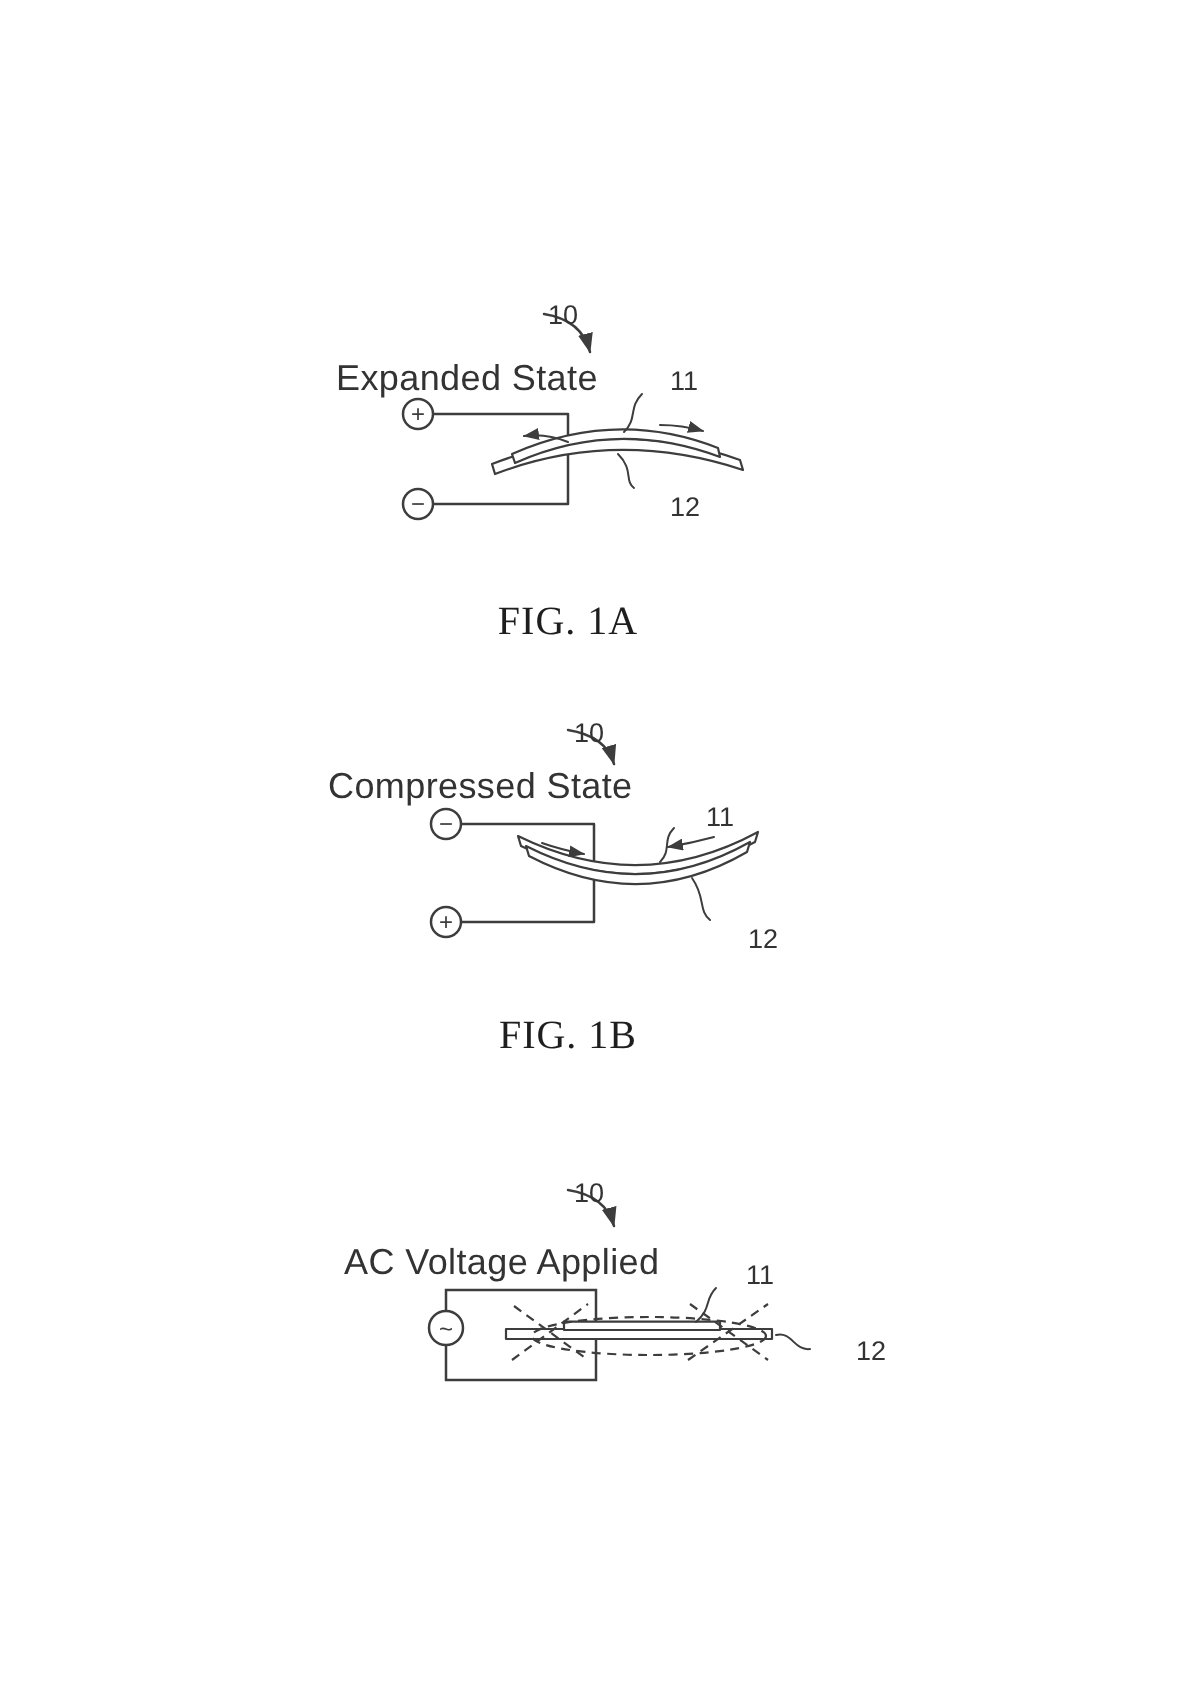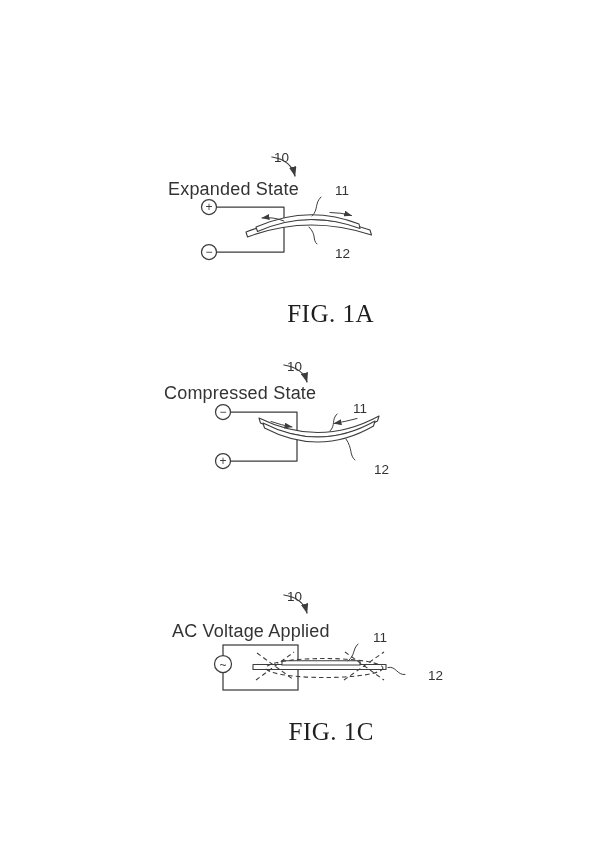--- a/index.html
+++ b/index.html
@@ -11,22 +11,22 @@
   svg.art{position:absolute;left:0;top:0;}
   .ln{fill:none;stroke:var(--line,#3d3d3d);stroke-width:1.25;stroke-linecap:round;}
   .circ{fill:#ffffff;stroke:var(--line,#3d3d3d);stroke-width:1.25;}
   .band{fill:#ffffff;stroke:var(--line,#3d3d3d);stroke-width:1.1;stroke-linejoin:round;}
   .thin{fill:none;stroke:var(--line,#3d3d3d);stroke-width:1;stroke-linecap:round;}
   .dash{fill:none;stroke:var(--line,#3d3d3d);stroke-width:1.1;stroke-dasharray:4.5 3.2;stroke-linecap:butt;}
   .sym{font-family:"Liberation Sans",sans-serif;font-size:12px;fill:var(--line,#3d3d3d);text-anchor:middle;}
   .lbl{position:absolute;color:var(--label,#333333);font-size:18px;white-space:nowrap;letter-spacing:.2px;}
   .ref{position:absolute;color:var(--label,#333333);font-size:13.5px;white-space:nowrap;margin-left:22px;}
   .cap{
-    position:absolute;left:254px;width:120px;text-align:right;
-    font-family:"Liberation Serif",serif;font-size:25px;letter-spacing:.5px;
+    position:absolute;left:224px;width:120px;text-align:center;
+    font-family:"Liberation Serif",serif;font-size:20px;letter-spacing:.5px;
     color:var(--cap,#1e1e1e);white-space:nowrap;
   }
 </style>
 </head>
 <body>
 
 <div class="page">
 
   <svg class="art" width="600" height="850" viewBox="0 0 600 850">
     <defs>
@@ -83,20 +83,20 @@
   <div class="ref" style="left:252px;top:150px">10</div>
   <div class="lbl" style="left:168px;top:179px">Expanded State</div>
   <div class="ref" style="left:313px;top:183px">11</div>
   <div class="ref" style="left:313px;top:246px">12</div>
   <div class="cap" style="top:300px">FIG. 1A</div>
 
   <div class="ref" style="left:265px;top:359px">10</div>
   <div class="lbl" style="left:164px;top:383px">Compressed State</div>
   <div class="ref" style="left:331px;top:401px">11</div>
   <div class="ref" style="left:352px;top:462px">12</div>
+  <div class="cap" style="top:507px">FIG. 1B</div>
 
   <div class="ref" style="left:265px;top:589px">10</div>
   <div class="lbl" style="left:172px;top:621px">AC Voltage Applied</div>
   <div class="ref" style="left:351px;top:630px">11</div>
   <div class="ref" style="left:406px;top:668px">12</div>
-  <div class="cap" style="top:718px">FIG. 1C</div>
 
 </div>
 
 </body></html>

